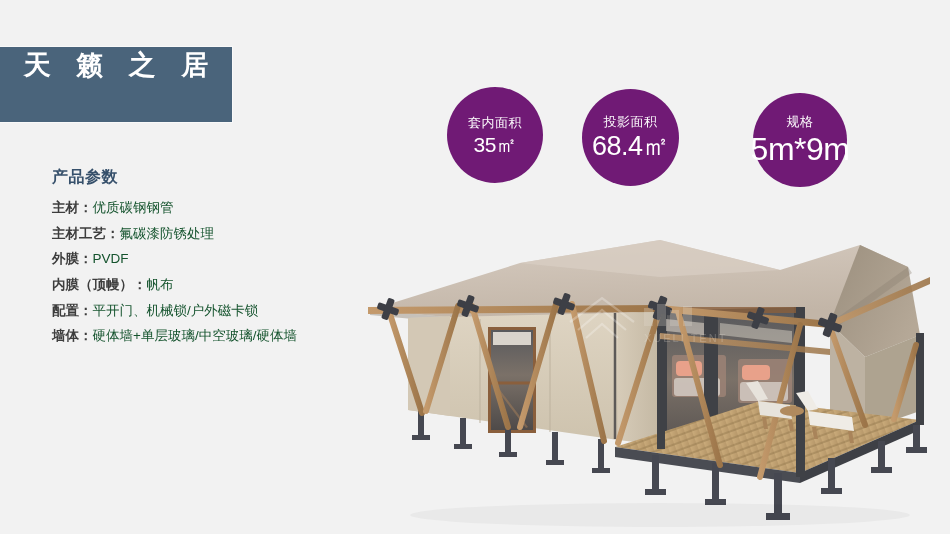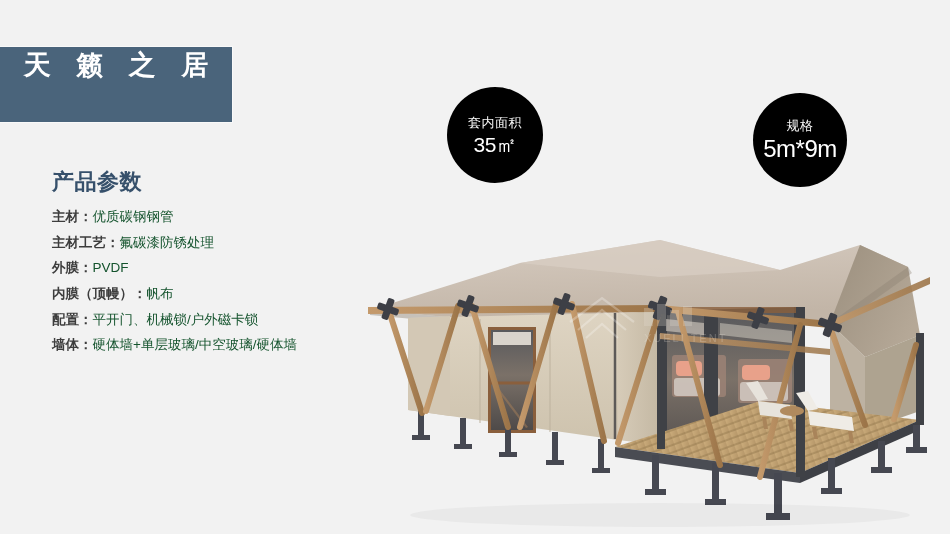--- a/index.html
+++ b/index.html
@@ -46,21 +46,21 @@
   
   .spec-block {
     position: absolute;
     left: 52px;
   }
   .spec-block.product { top: 167px; }
   .spec-block.size    { top: 368px; }
 
   .spec-heading {
     color: #36506b;
-    font-size: 22px;
+    font-size: 16px;
     font-weight: bold;
     margin: 0 0 12px 0;
     letter-spacing: 0.5px;
   }
   .spec-row {
     font-size: 13.5px;
     color: #4d4d4d;
     margin-bottom: 9.5px;
     white-space: nowrap;
     line-height: 1.2;
@@ -72,21 +72,21 @@
   }
   .spec-value {
     font-weight: normal;
     color: #14532d;
   }
 
   
   .stat-circle {
     position: absolute;
     border-radius: 50%;
-    background: #000000;
+    background: #701a75;
     color: #ffffff;
     display: flex;
     flex-direction: column;
     align-items: center;
     justify-content: center;
     text-align: center;
   }
   .stat-circle .stat-label {
     font-size: 13px;
     font-weight: normal;
@@ -97,21 +97,21 @@
   .stat-circle .stat-value {
     font-size: 21px;
     font-weight: normal;
     letter-spacing: -0.5px;
     line-height: 1.1;
   }
   #stat-1 { left: 447px; top: 87px; width: 96px; height: 96px; }
   #stat-2 { left: 582px; top: 89px; width: 97px; height: 97px; }
   #stat-3 { left: 753px; top: 93px; width: 94px; height: 94px; align-items: center; }
   #stat-2 .stat-value { font-size: 27px; }
-  #stat-3 .stat-value { font-size: 24px; }
+  #stat-3 .stat-value { font-size: 32px; }
 
   
   .render-area {
     position: absolute;
     left: 360px;
     top: 215px;
     width: 590px;
     height: 319px;
   }
   .render-area svg { display: block; width: 100%; height: 100%; }
@@ -155,20 +155,24 @@
     </div>
     <div class="spec-row">
       <span class="spec-label">墙体：</span><span class="spec-value">硬体墙+单层玻璃/中空玻璃/硬体墙</span>
     </div>
   </div>
 
 
   <div class="stat-circle" id="stat-1">
     <div class="stat-label">套内面积</div>
     <div class="stat-value">35㎡</div>
+  </div>
+  <div class="stat-circle" id="stat-2">
+    <div class="stat-label">投影面积</div>
+    <div class="stat-value">68.4㎡</div>
   </div>
   <div class="stat-circle" id="stat-3">
     <div class="stat-label">规格</div>
     <div class="stat-value">5m*9m</div>
   </div>
 
   <div class="render-area">
     <svg viewBox="0 0 590 319" xmlns="http://www.w3.org/2000/svg">
       <defs>
         <linearGradient id="gCanopy" x1="0" y1="0" x2="0.3" y2="1">

